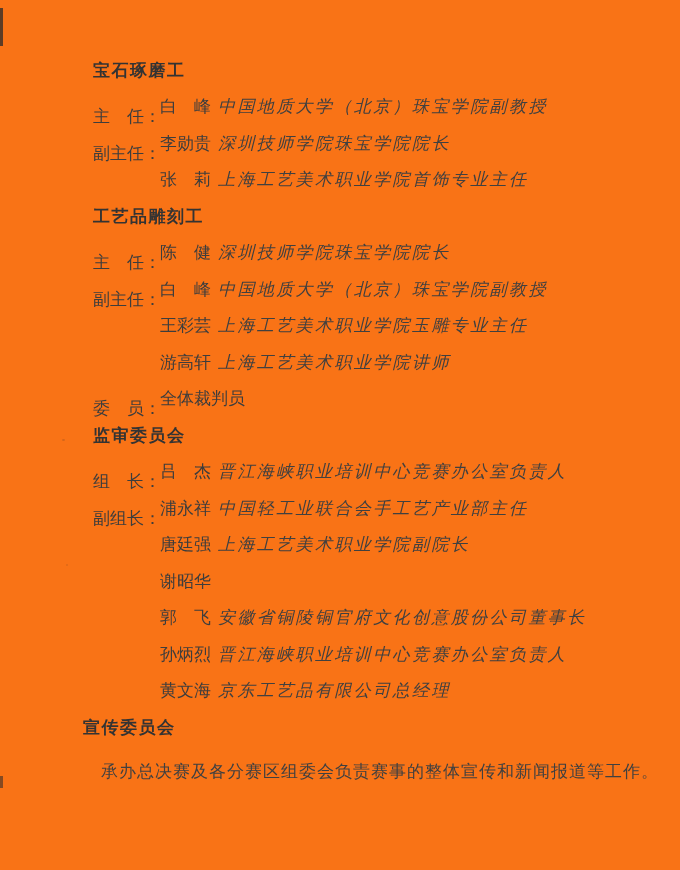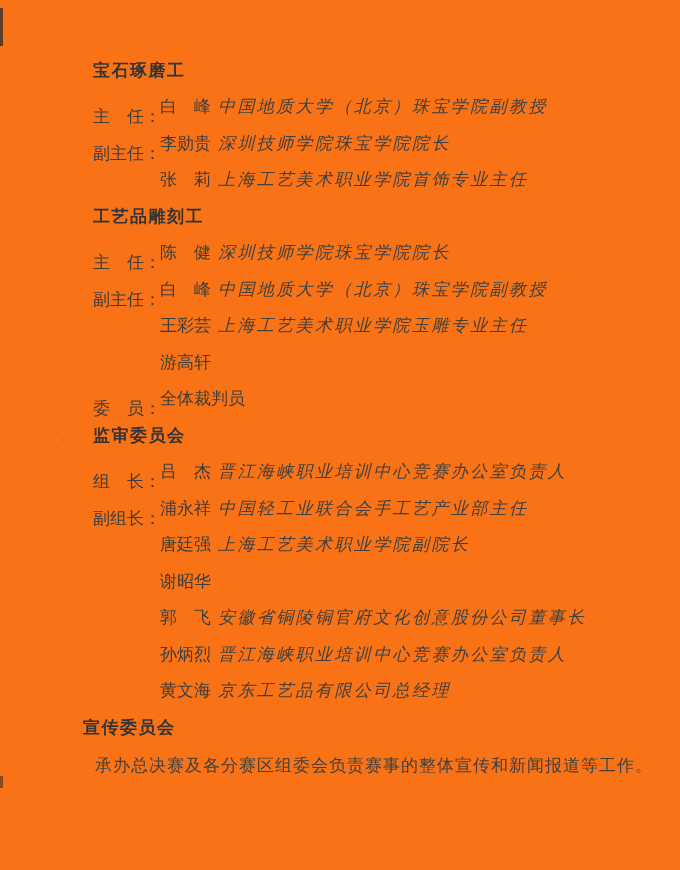--- a/index.html
+++ b/index.html
@@ -50,21 +50,21 @@
   }
   .row .desc {
     letter-spacing: 2.4px;
     color: #404040;
     font-style: italic;
   }
   .outdent {
     margin-left: -10px;
   }
   .para {
-    margin: 2px;
+    margin: 8px;
     font-size: 17px;
     letter-spacing: 1px;
     color: #404040;
   }
   
   .artifact {
     position: absolute;
     background: #2a2a2a;
   }
   .a1 { left: 0; top: 8px;  width: 3px; height: 38px; opacity: .75; filter: blur(.5px); }
@@ -113,20 +113,21 @@
           <span class="desc">中国地质大学（北京）珠宝学院副教授</span>
         </div>
         <div class="line row">
           <span class="role"></span>
           <span class="name">王彩芸</span>
           <span class="desc">上海工艺美术职业学院玉雕专业主任</span>
         </div>
         <div class="line row">
           <span class="role"></span>
           <span class="name">游高轩</span>
+          <span class="desc">上海工艺美术职业学院讲师</span>
         </div>
         <div class="line row">
           <span class="role">委　员：</span>
           <span class="name">全体裁判员</span>
           <span class="desc"></span>
         </div>
       </section>
       <section>
         <h2 class="line header">监审委员会</h2>
         <div class="line row">

